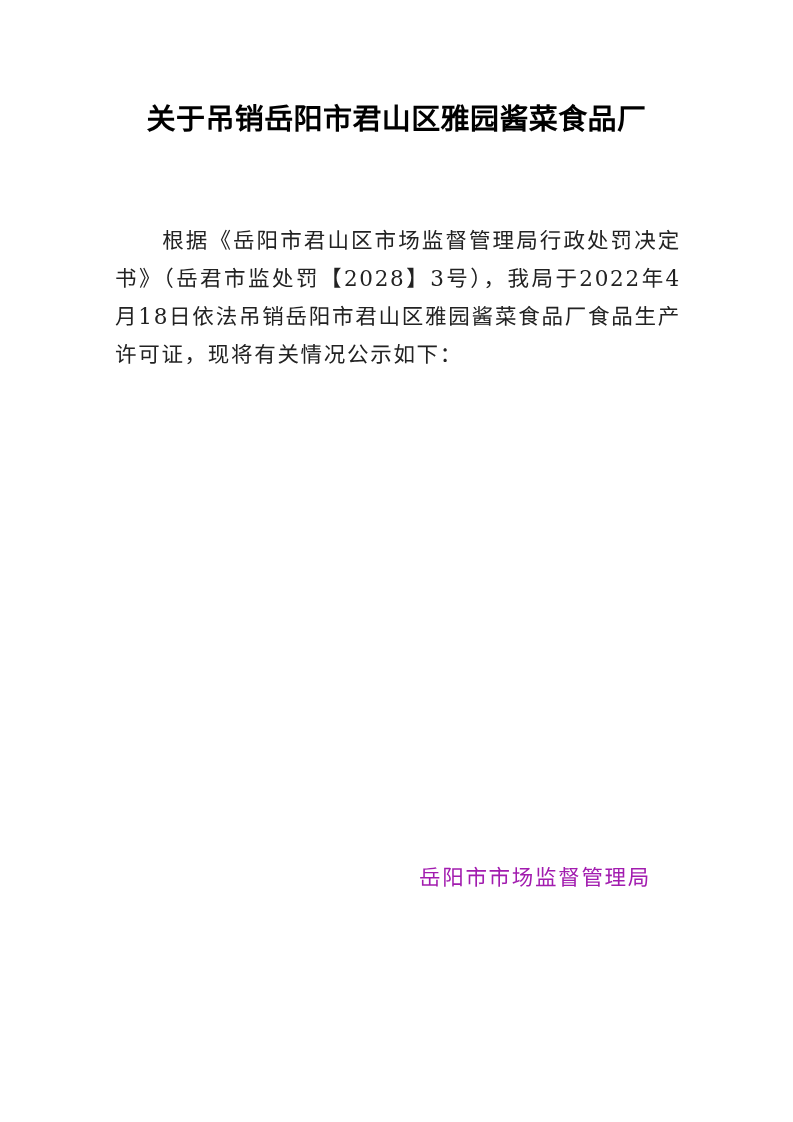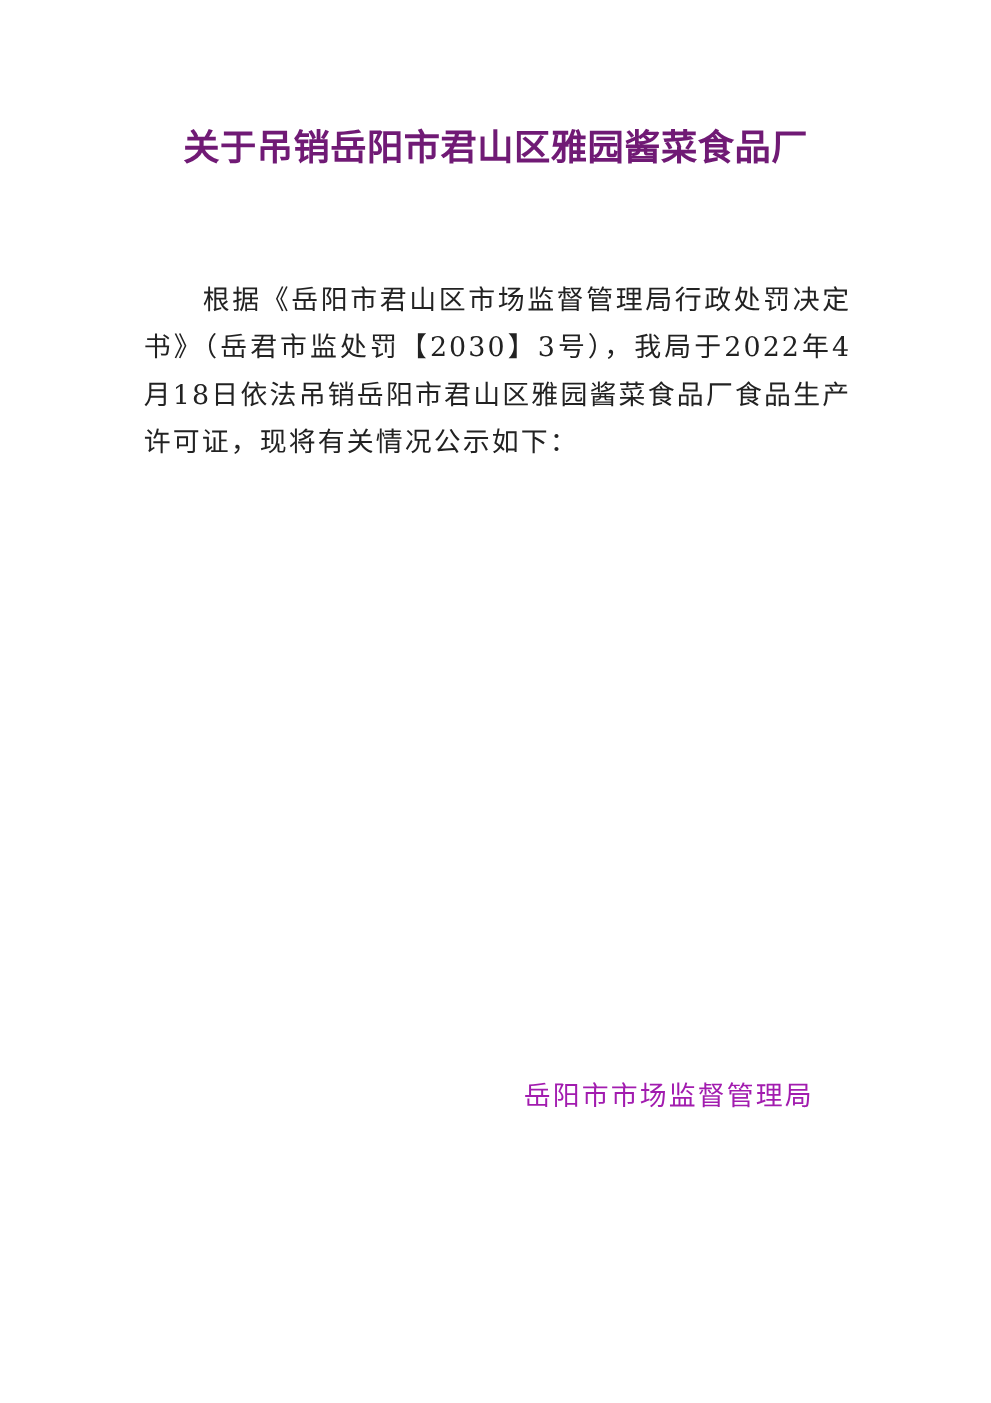--- a/index.html
+++ b/index.html
@@ -32,21 +32,21 @@
     position: absolute;
     top: 96px;
     left: 96px;
     width: 601px;
     text-align: center;
     font-family: "Liberation Serif", "DejaVu Serif", serif;
     font-size: 29px;
     font-weight: 700;
     line-height: 46px;
     letter-spacing: 0.4px;
-    color: #701a75;
+    color: #000000;
   }
   .doc-title .title-line {
     display: block;
     white-space: nowrap;
   }
 
   
   .body-block {
     position: absolute;
     top: 222px;
@@ -103,20 +103,20 @@
 </head>
 <body>
 
 <div class="page">
 
   <div class="doc-title">
     <span class="title-line">关于吊销岳阳市君山区雅园酱菜食品厂</span>
   </div>
 
   <div class="body-block">
-    <p class="para indent">根据《岳阳市君山区市场监督管理局行政处罚决定书》（岳君市监处罚【2030】3号），我局于2022年4月18日依法吊销岳阳市君山区雅园酱菜食品厂食品生产许可证，现将有关情况公示如下：</p>
+    <p class="para indent">根据《岳阳市君山区市场监督管理局行政处罚决定书》（岳君市监处罚【2028】3号），我局于2022年4月18日依法吊销岳阳市君山区雅园酱菜食品厂食品生产许可证，现将有关情况公示如下：</p>
   </div>
 
   <div class="signature">
     <span class="sig-line sig-org">岳阳市市场监督管理局</span>
   </div>
 
 </div>
 
 </body></html>

